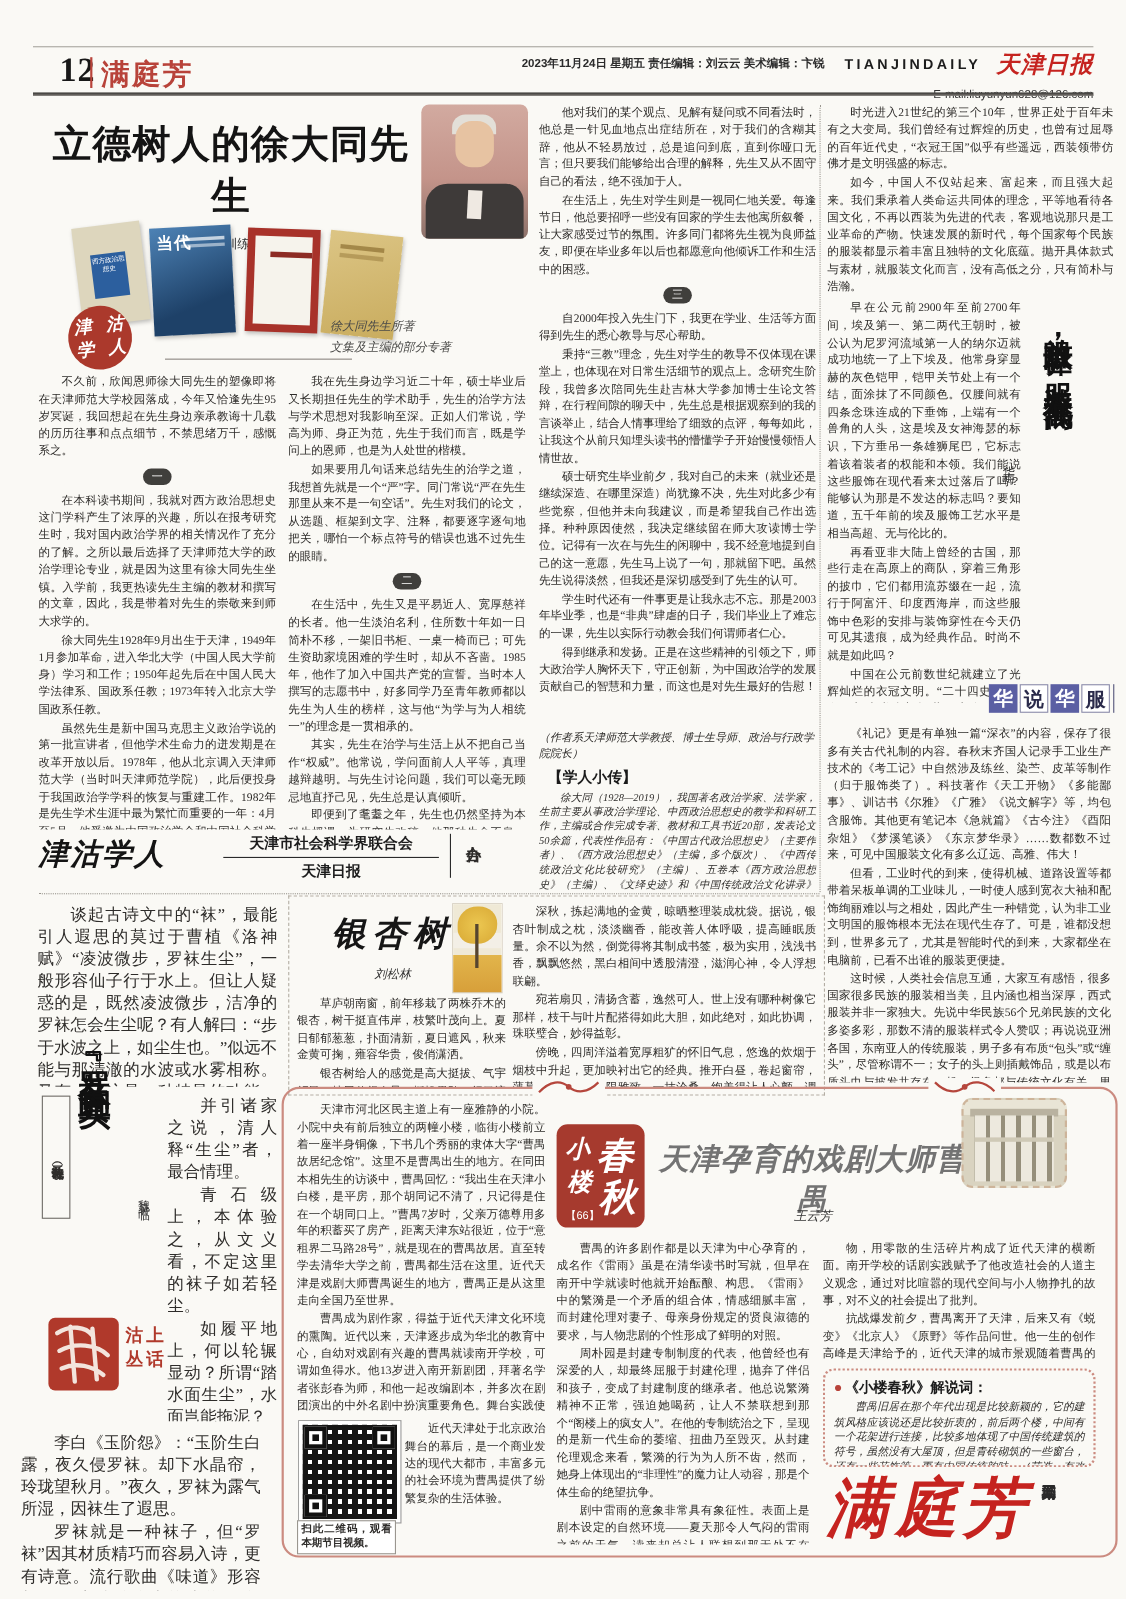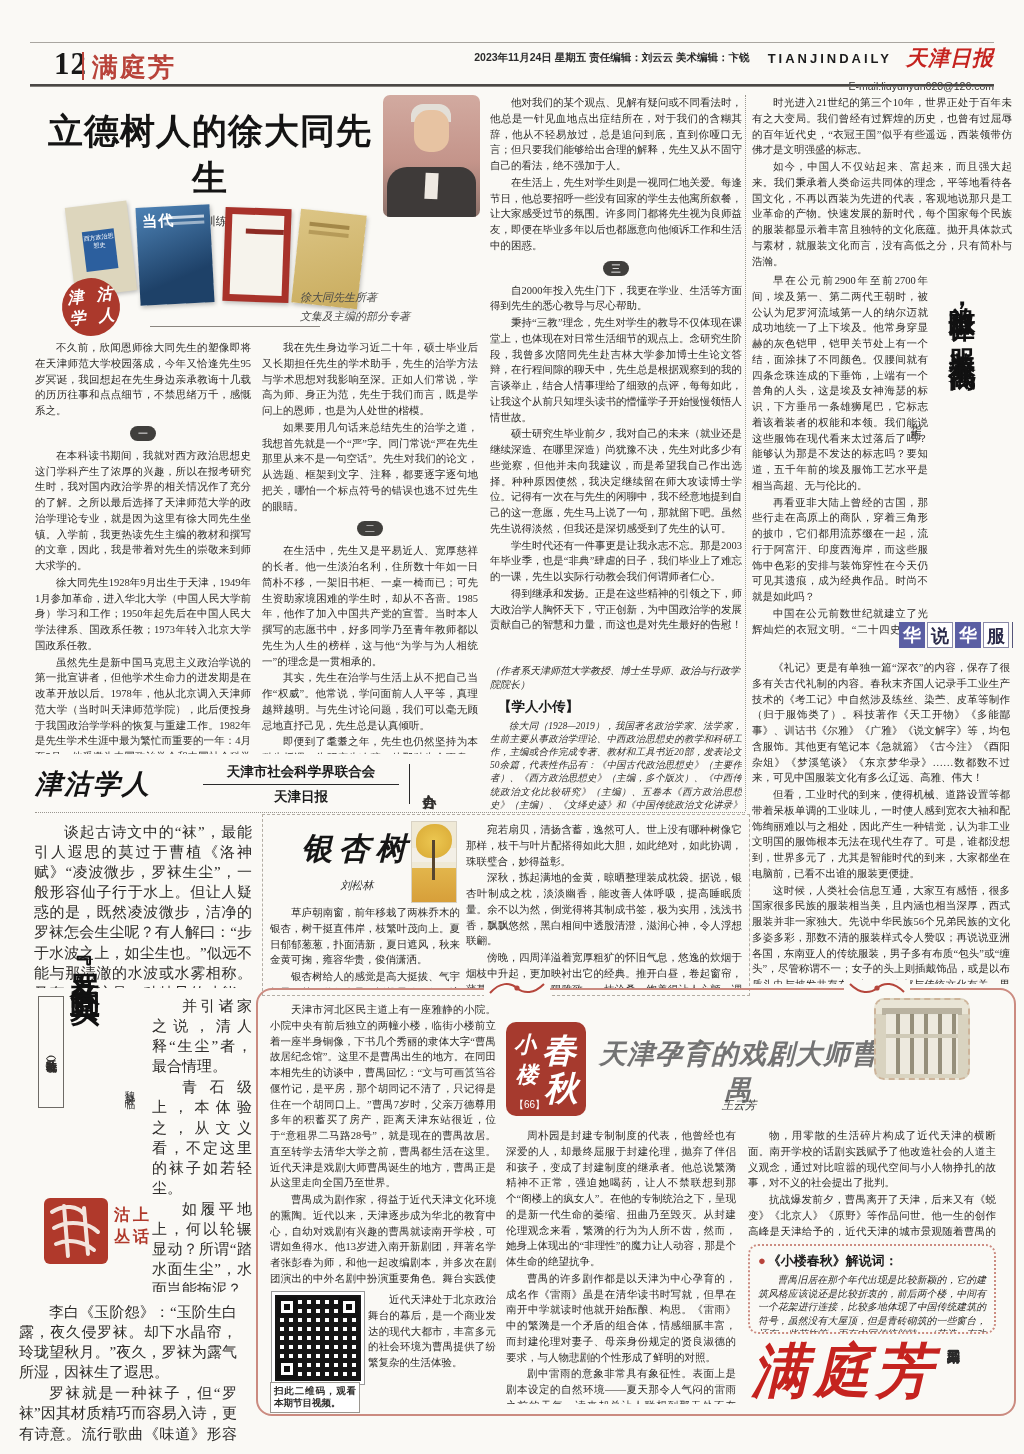--- a/index.html
+++ b/index.html
@@ -49,21 +49,21 @@
   .bk3 .inner{position:absolute;left:7px;top:7px;right:7px;bottom:7px;background:#f6f3ec;}
   .bk3 .tl{position:absolute;left:14px;top:14px;width:38px;height:5px;background:#8d2b24;}
   .bk4{left:226px;top:14px;width:66px;height:94px;background:linear-gradient(160deg,#dcc585,#c9ac5e);transform:rotate(6deg);}
   .bk4 .tl{position:absolute;left:10px;top:12px;width:40px;height:4px;background:rgba(120,90,30,.55);box-shadow:0 8px 0 rgba(120,90,30,.35);}
   .seal-jg{position:absolute;left:62px;top:278px;width:58px;height:58px;border-radius:50%;background:#ab392c;
            display:grid;grid-template-columns:1fr 1fr;align-content:center;justify-items:center;
            color:#fff;font-size:16px;font-weight:bold;font-style:italic;transform:rotate(-6deg);}
   .xu-cap{position:absolute;left:300px;top:288px;width:178px;text-align:left;font-size:11px;
           font-style:italic;color:#4a4a48;line-height:1.7;}
   .cap-rule{position:absolute;left:150px;top:326px;width:170px;border-top:1px solid #8a8680;}
-  .coop{position:absolute;left:35px;top:758px;width:448px;height:52px;display:flex;align-items:center;}
+  .coop{position:absolute;left:35px;top:758px;width:448px;height:52px;display:flex;align-items:flex-start;}
   .coop-brand{font-size:27px;font-weight:bold;font-style:italic;color:#141414;letter-spacing:2px;width:168px;}
   .coop-orgs{text-align:center;font-family:"Liberation Sans",sans-serif;font-weight:bold;font-size:13.5px;color:#1c1c1c;width:196px;}
   .coop-orgs .o1{padding-bottom:3px;border-bottom:1px solid #2a2a2a;}
   .coop-orgs .o2{padding-top:3px;}
   .coop-bar{width:1px;height:40px;background:#2a2a2a;margin:0 10px;}
   .coop-joint{font-size:14px;font-weight:bold;line-height:1.2;}
   .xu-note{font-size:10px;font-style:italic;}
   .bio-h{position:absolute;left:498px;top:698px;font-size:13.5px;font-weight:bold;color:#1a1a1a;}
   .bio{position:absolute;left:490px;top:720px;width:252px;height:92px;overflow:hidden;
        font-size:9.5px;line-height:1.38;font-style:italic;text-align:justify;text-indent:2em;}
@@ -265,22 +265,22 @@
   <div class="gtree">
     <div class="g-wall"></div>
     <div class="g-canopy"></div>
     <div class="g-trunk"></div>
   </div>
   <div class="col" style="left:270px;top:905px;width:190px;height:84px;font-size:10px">
       <p class="para">草庐朝南窗，前年移栽了两株乔木的银杏，树干挺直伟岸，枝繁叶茂向上。夏日郁郁葱葱，扑面清新，夏日遮风，秋来金黄可掬，雍容华贵，俊俏潇洒。</p>
       <p class="para">银杏树给人的感觉是高大挺拔、气宇轩昂。枝干伸得奇异，挺拔果敢，行云流畅，让人震撼；叶子显得文雅。</p>
     </div>
   <div class="col" style="left:466px;top:822px;width:276px;height:166px;font-size:10px">
+      <p class="para">深秋，拣起满地的金黄，晾晒整理装成枕袋。据说，银杏叶制成之枕，淡淡幽香，能改善人体呼吸，提高睡眠质量。余不以为然，倒觉得将其制成书签，极为实用，浅浅书香，飘飘悠然，黑白相间中透股清澄，滋润心神，令人浮想联翩。</p>
       <p class="para">宛若扇贝，清扬含蓄，逸然可人。世上没有哪种树像它那样，枝干与叶片配搭得如此大胆，如此绝对，如此协调，珠联璧合，妙得益彰。</p>
-      <p class="para">深秋，拣起满地的金黄，晾晒整理装成枕袋。据说，银杏叶制成之枕，淡淡幽香，能改善人体呼吸，提高睡眠质量。余不以为然，倒觉得将其制成书签，极为实用，浅浅书香，飘飘悠然，黑白相间中透股清澄，滋润心神，令人浮想联翩。</p>
       <p class="para">傍晚，四周洋溢着宽厚粗犷的怀旧气息，悠逸的炊烟于烟枝中升起，更加映衬出它的经典。推开白昼，卷起窗帘，薄暮涌进如烟，无限雅致，一抹沧桑，绚美得让人心颤。调和轻轻的墨染，轻婉妩媚的月色旋舞在金色的画面之间。</p>
     </div>
 
   <div class="cy-box">
     <div class="orn" style="left:226px">
       <svg width="58" height="16" viewBox="0 0 58 16">
           <path d="M2,13 C12,2 22,2 29,8 C36,14 46,14 56,4" fill="none" stroke="#b5463c" stroke-width="2"></path>
           <circle cx="29" cy="8" r="2.6" fill="#b5463c"></circle>
         </svg>
     </div>
@@ -302,37 +302,37 @@
   <div class="cy-title">天津孕育的戏剧大师曹禺</div>
   <div class="cy-author">王云芳</div>
 
   <div class="house">
     <div class="h-roof"></div>
     <div class="h-fac"></div>
     <div class="h-rail"></div>
   </div>
 
   <div class="col" style="left:270px;top:1002px;width:226px;height:286px">
-      <p class="para">天津市河北区民主道上有一座雅静的小院。小院中央有前后独立的两幢小楼，临街小楼前立着一座半身铜像，下书几个秀丽的隶体大字“曹禺故居纪念馆”。这里不是曹禺出生的地方。在同田本相先生的访谈中，曹禺回忆：“文与可画筼筜谷偃竹记，是平房，那个胡同记不清了，只记得是住在一个胡同口上。”曹禺7岁时，父亲万德尊用多年的积蓄买了房产，距离天津东站很近，位于“意租界二马路28号”，就是现在的曹禺故居。直至转学去清华大学之前，曹禺都生活在这里。近代天津是戏剧大师曹禺诞生的地方，曹禺正是从这里走向全国乃至世界。</p>
+      <p class="para">天津市河北区民主道上有一座雅静的小院。小院中央有前后独立的两幢小楼，临街小楼前立着一座半身铜像，下书几个秀丽的隶体大字“曹禺故居纪念馆”。这里不是曹禺出生的地方。在同田本相先生的访谈中，曹禺回忆：“我出生在天津小白楼，是平房，那个胡同记不清了，只记得是住在一个胡同口上。”曹禺7岁时，父亲万德尊用多年的积蓄买了房产，距离天津东站很近，位于“意租界二马路28号”，就是现在的曹禺故居。直至转学去清华大学之前，曹禺都生活在这里。近代天津是戏剧大师曹禺诞生的地方，曹禺正是从这里走向全国乃至世界。</p>
       <p class="para">曹禺成为剧作家，得益于近代天津文化环境的熏陶。近代以来，天津逐步成为华北的教育中心，自幼对戏剧有兴趣的曹禺就读南开学校，可谓如鱼得水。他13岁进入南开新剧团，拜著名学者张彭春为师，和他一起改编剧本，并多次在剧团演出的中外名剧中扮演重要角色。舞台实践使曹禺熟悉舞台、熟悉观众，熟悉如何写戏才能抓住观众。</p>
     </div>
 
   <div class="qr">
     <div class="qr-eye" style="left:2px;top:2px"></div>
     <div class="qr-eye" style="right:2px;top:2px"></div>
     <div class="qr-eye" style="left:2px;bottom:2px"></div>
   </div>
   <div class="qr-cap">扫此二维码，观看本期节目视频。</div>
   <div class="col" style="left:368px;top:1292px;width:128px;height:114px;font-size:10px">
       <p class="para">近代天津处于北京政治舞台的幕后，是一个商业发达的现代大都市，丰富多元的社会环境为曹禺提供了纷繁复杂的生活体验。</p>
     </div>
 
   <div class="col" style="left:506px;top:1128px;width:230px;height:276px">
+      <p class="para">曹禺的许多剧作都是以天津为中心孕育的，成名作《雷雨》虽是在清华读书时写就，但早在南开中学就读时他就开始酝酿、构思。《雷雨》中的繁漪是一个矛盾的组合体，情感细腻丰富，而封建伦理对妻子、母亲身份规定的贤良淑德的要求，与人物悲剧的个性形成了鲜明的对照。</p>
       <p class="para">周朴园是封建专制制度的代表，他曾经也有深爱的人，却最终屈服于封建伦理，抛弃了伴侣和孩子，变成了封建制度的继承者。他总说繁漪精神不正常，强迫她喝药，让人不禁联想到那个“阁楼上的疯女人”。在他的专制统治之下，呈现的是新一代生命的萎缩、扭曲乃至毁灭。从封建伦理观念来看，繁漪的行为为人所不齿，然而，她身上体现出的“非理性”的魔力让人动容，那是个体生命的绝望抗争。</p>
-      <p class="para">曹禺的许多剧作都是以天津为中心孕育的，成名作《雷雨》虽是在清华读书时写就，但早在南开中学就读时他就开始酝酿、构思。《雷雨》中的繁漪是一个矛盾的组合体，情感细腻丰富，而封建伦理对妻子、母亲身份规定的贤良淑德的要求，与人物悲剧的个性形成了鲜明的对照。</p>
       <p class="para">剧中雷雨的意象非常具有象征性。表面上是剧本设定的自然环境——夏天那令人气闷的雷雨之前的天气，读来却总让人联想到那无处不在的、令人窒息的氛围。</p>
     </div>
   <div class="col" style="left:748px;top:1128px;width:248px;height:108px">
       <p class="para">物，用零散的生活碎片构成了近代天津的横断面。南开学校的话剧实践赋予了他改造社会的人道主义观念，通过对比喧嚣的现代空间与小人物挣扎的故事，对不义的社会提出了批判。</p>
       <p class="para">抗战爆发前夕，曹禺离开了天津，后来又有《蜕变》《北京人》《原野》等作品问世。他一生的创作高峰是天津给予的，近代天津的城市景观随着曹禺的剧作而永远留存了下来。曹禺戏剧中那个独特而深刻的时空，是当代天津宝贵的物质文化遗产。</p>
     </div>
 
   <div class="js-box">
     <div class="js-h">
       <span class="dot">●</span><span>《小楼春秋》解说词：</span>

